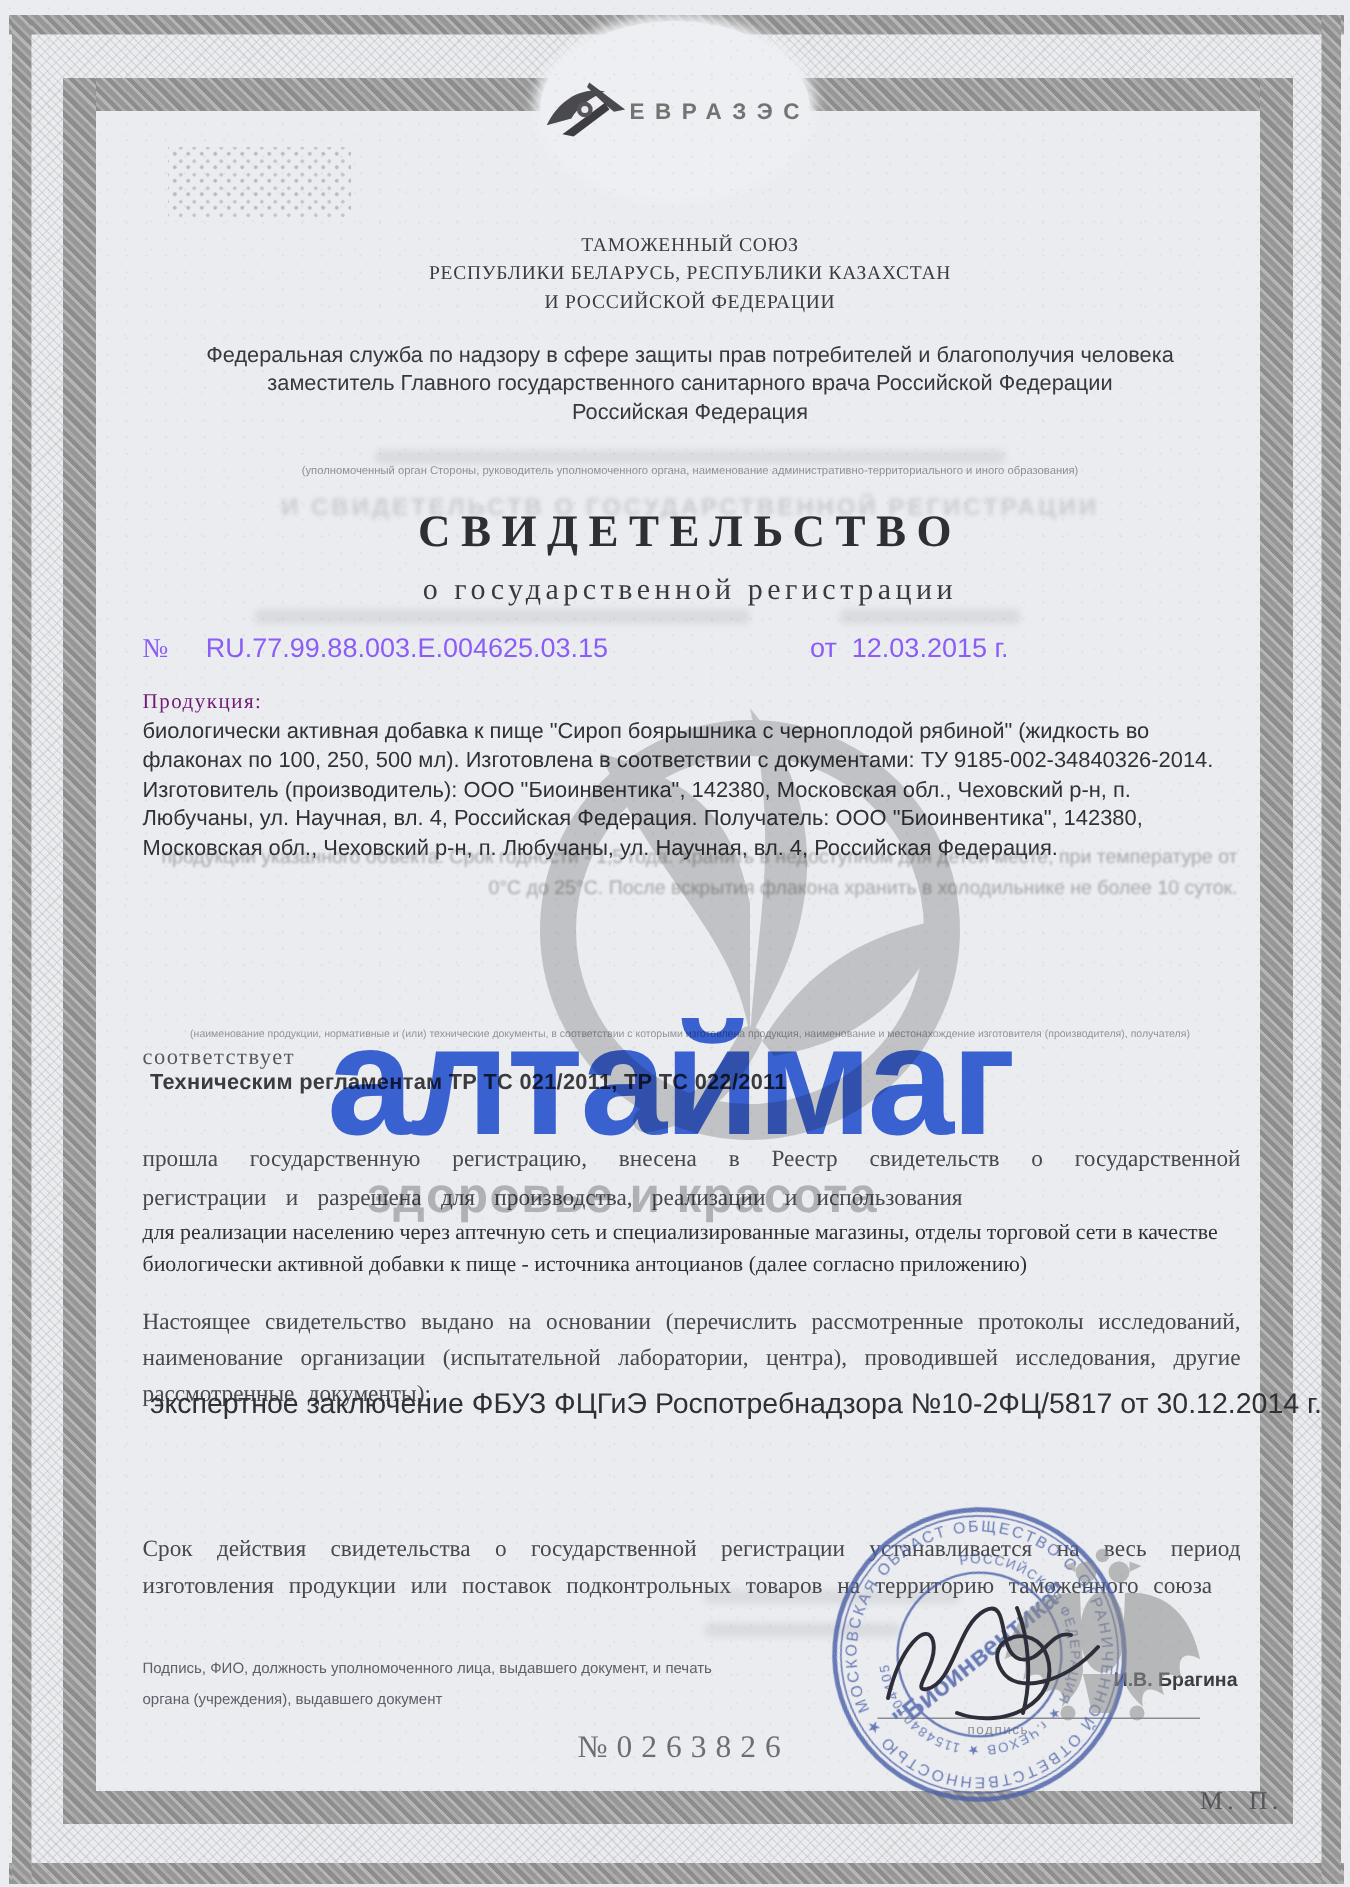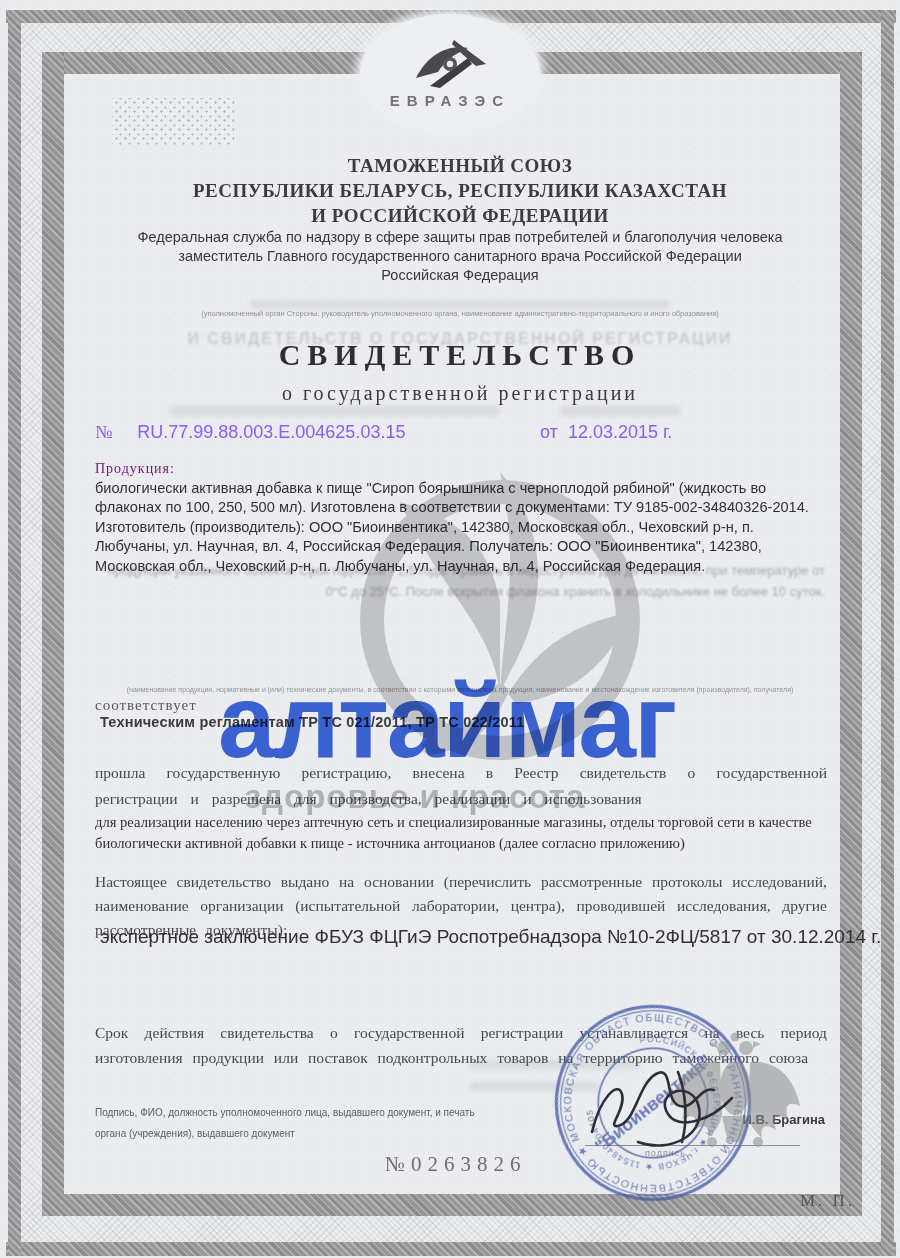--- a/index.html
+++ b/index.html
@@ -27,32 +27,32 @@
   .h-ring{left:21px;right:19px;top:23px;bottom:16px;}
   .h-mask{position:absolute;left:64px;right:60px;top:74px;bottom:64px;background:#eaecef;}
   .b-top-i{left:42px;right:38px;top:52px;height:22px;}
   .b-bot-i{left:42px;right:38px;bottom:42px;height:22px;}
   .b-lef-i{left:42px;top:52px;bottom:42px;width:22px;}
   .b-rig-i{right:38px;top:52px;bottom:42px;width:22px;}
 
   
   .logo-oval{position:absolute;left:360px;top:14px;width:180px;height:118px;z-index:3;
     background:#edeff2;border-radius:50%;box-shadow:0 0 8px 4px #edeff2;
-    display:flex;flex-direction:column;align-items:center;justify-content:center;}
+    display:flex;flex-direction:row;align-items:center;justify-content:center;}
   .logo-word{font-weight:bold;font-size:15px;letter-spacing:7px;color:#737373;margin-top:2px;}
 
   .dotstamp{position:absolute;left:112px;top:98px;width:122px;height:48px;z-index:2;opacity:.5;
     background-image:radial-gradient(#8d8d8d 1.1px,transparent 1.4px),radial-gradient(#9e9e9e 1px,transparent 1.3px);
     background-size:9px 9px,9px 9px;background-position:0 0,4px 5px;
     filter:blur(.3px);}
 
   .txt{position:absolute;z-index:2;}
   .center{left:95px;width:730px;text-align:center;}
 
-  .hdr1{top:155px;font-family:"Liberation Serif",serif;font-weight:bold;font-size:19px;color:#3c3c40;letter-spacing:.5px;}
+  .hdr1{top:155px;font-family:"Liberation Serif",serif;font-weight:normal;font-size:13px;color:#3c3c40;letter-spacing:.5px;}
   .hdr1 div{margin-bottom:3px;}
   .hdr2{top:228px;font-size:14.5px;color:#38383c;line-height:19px;}
   .foot1{top:309px;font-size:7.5px;color:#8f9096;filter:blur(.35px);}
   .ghost-caps{top:330px;font-weight:bold;font-size:16px;color:#6d7077;letter-spacing:2px;opacity:.26;filter:blur(1.3px);z-index:1;}
   .title-main{top:338px;font-family:"Liberation Serif",serif;font-weight:bold;font-size:30px;color:#2f2f33;letter-spacing:7px;}
   .title-sub{top:382px;font-family:"Liberation Serif",serif;font-size:20px;color:#3a3a3e;letter-spacing:3px;}
   .ghost-strip{position:absolute;z-index:1;background:#8b8f98;opacity:.18;filter:blur(2.5px);border-radius:3px;}
 
   .numrow{top:422px;left:95px;width:730px;font-size:18px;color:#8b5cf6;}
   .numrow .no{margin-right:20px;font-family:"Liberation Serif",serif;}

